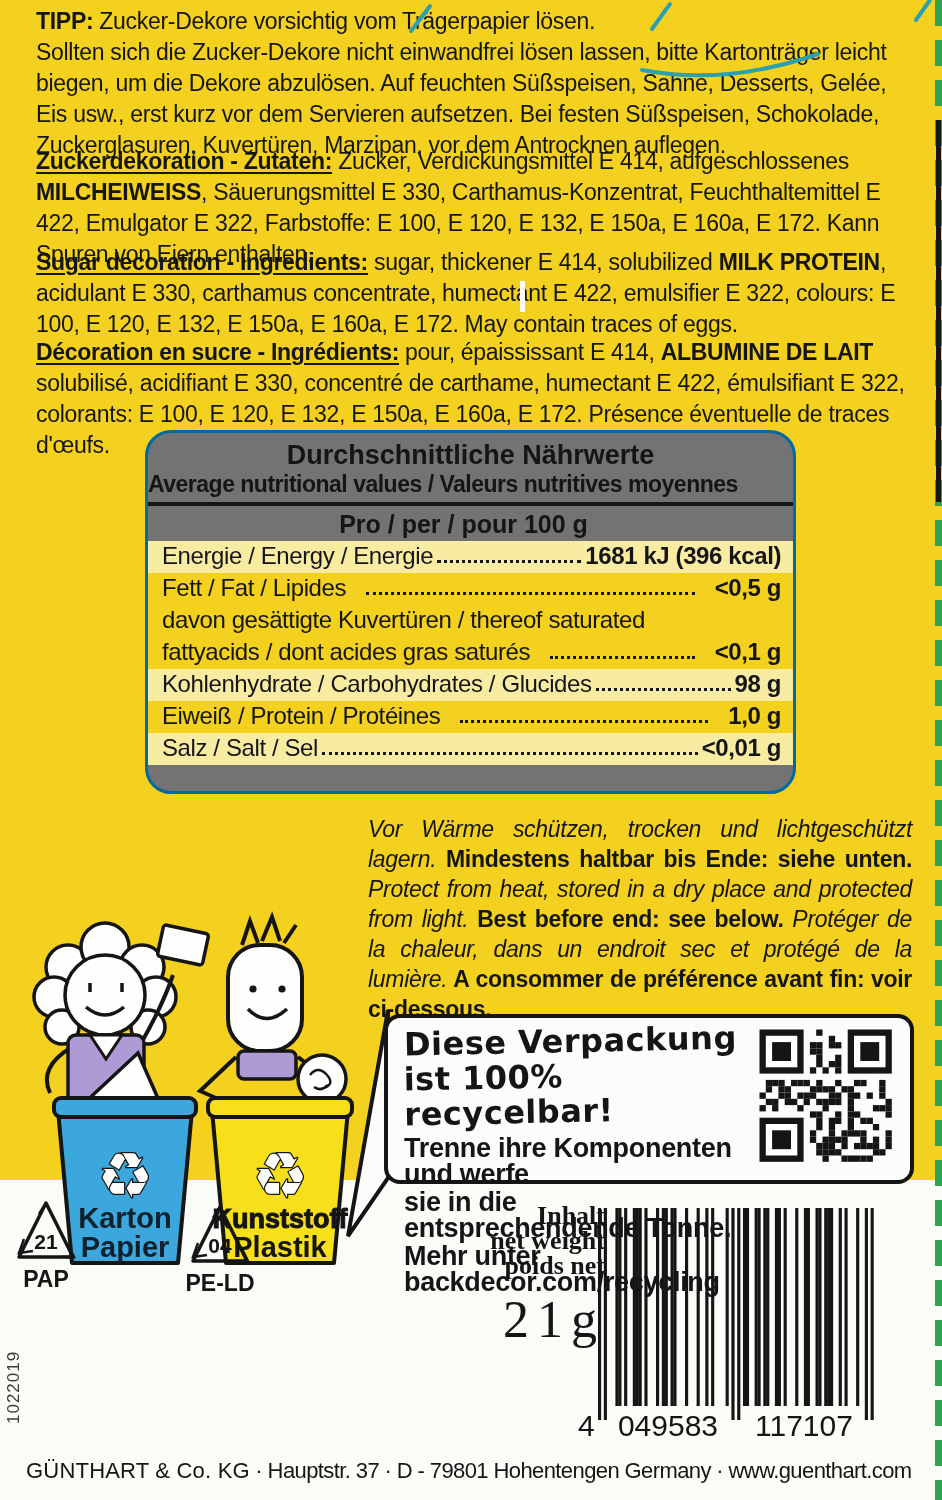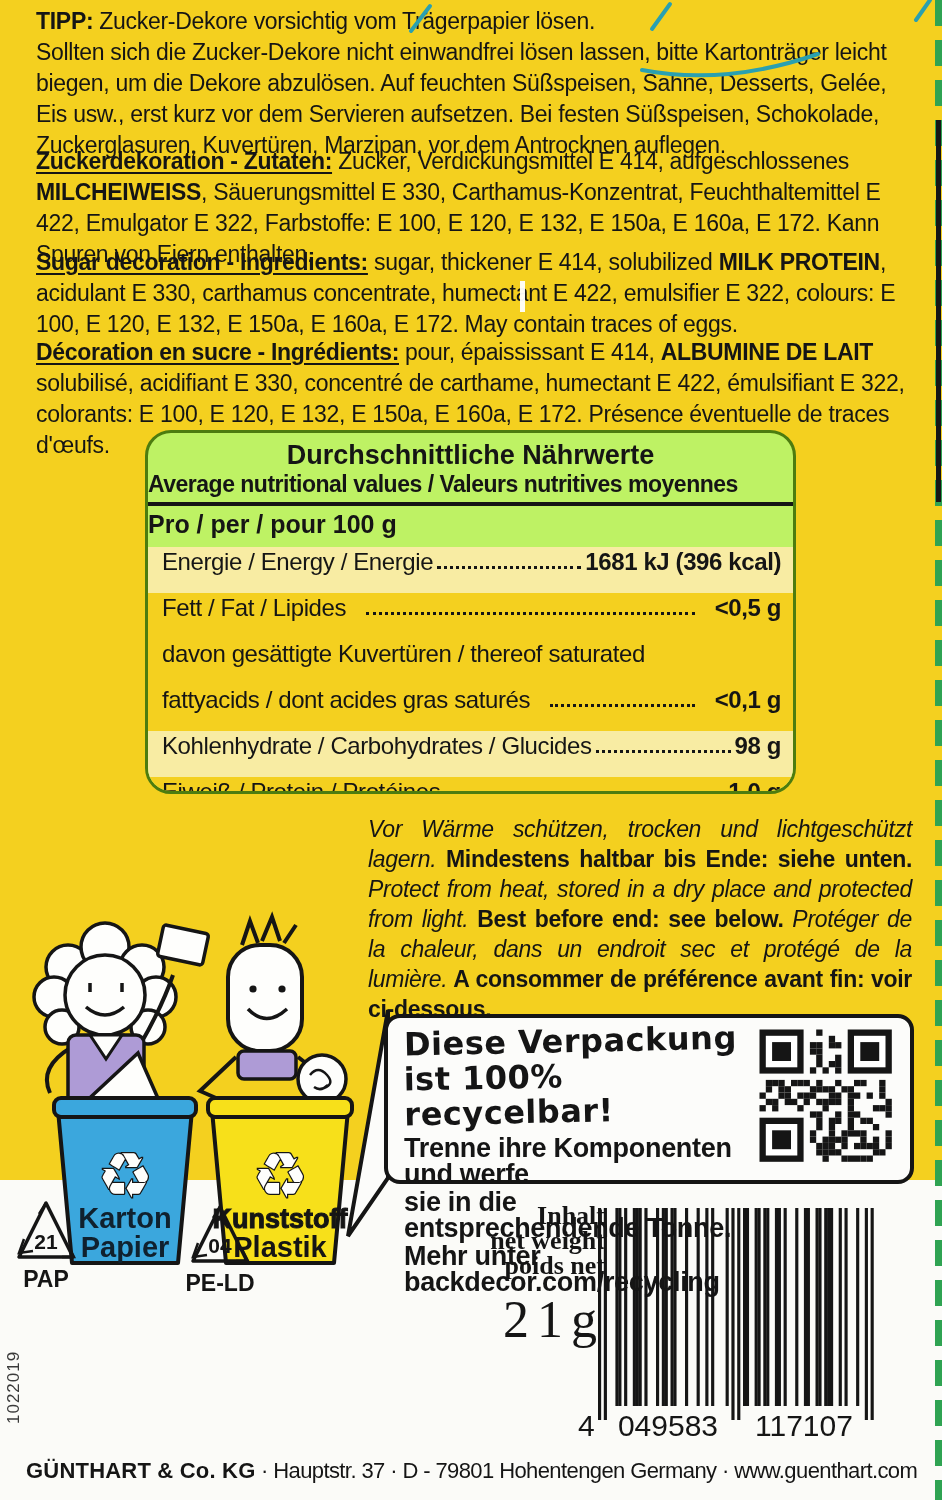--- a/index.html
+++ b/index.html
@@ -7,26 +7,26 @@
         font-family:"Liberation Sans",sans-serif;color:#151515;}
   .yellow-bg{position:absolute;left:0;top:0;width:942px;height:1180px;background:#F4D01F;z-index:0;}
   .tblock{position:absolute;z-index:2;font-size:23px;line-height:31px;letter-spacing:-0.3px;}
   .b{font-weight:bold;}
   .i{font-style:italic;}
   .u{text-decoration:underline;text-underline-offset:3px;}
   
   .para{left:36px;width:878px;}
   
   .ntable{position:absolute;left:145px;top:430px;width:645px;height:358px;z-index:2;
-          border:3px solid #4d7c0f;border-radius:26px;background:#bef264;overflow:hidden;}
+          border:3px solid #0369a1;border-radius:26px;background:#737373;overflow:hidden;}
   .ntitle{font-weight:bold;font-size:27px;text-align:center;margin-top:7px;line-height:30px;}
   .nsub{font-weight:bold;font-size:23px;letter-spacing:-0.5px;text-align:left;line-height:28px;}
   .ndiv{height:4px;background:#151515;margin-top:4px;}
-  .nper{font-weight:bold;font-size:25px;text-align:left;padding:4px 14px 8px 0;}
-  .nrow{display:flex;align-items:flex-end;padding:1px 12px 17px 14px;font-size:24px;line-height:28px;}
+  .nper{font-weight:bold;font-size:25px;text-align:center;padding:4px 14px 2px 0;}
+  .nrow{display:flex;align-items:flex-end;padding:1px 12px 3px 14px;font-size:24px;line-height:28px;}
   .nrow.cream{background:#F8ECA3;}
   .nrow.yellow{background:#F4D01F;gap:16px;}
   .nlab{white-space:nowrap;letter-spacing:-0.4px;}
   .dots{flex:1;border-bottom:3px dotted #151515;margin:0 4px 7px 4px;min-width:12px;}
   .nval{white-space:nowrap;font-weight:bold;letter-spacing:-0.4px;}
   
   .storage{left:368px;top:814px;width:544px;text-align:justify;font-size:23px;line-height:30px;}
   
   .bubble{position:absolute;left:384px;top:1014px;width:530px;height:170px;z-index:4;
           background:#FCFCFA;border:4px solid #151515;border-radius:16px;box-sizing:border-box;}
@@ -38,21 +38,21 @@
   
   .inhalt{position:absolute;left:415px;top:1203px;width:190px;text-align:right;z-index:2;
           font-family:"Liberation Serif",serif;font-weight:bold;}
   .inhalt .l{font-size:26px;line-height:25px;}
   .weight{font-size:52px;font-weight:normal;letter-spacing:8px;margin-top:12px;font-family:"Liberation Serif",serif;}
   
   .barcode{position:absolute;left:568px;top:1196px;z-index:2;}
   
   .footer{position:absolute;left:26px;top:1458px;width:900px;z-index:2;font-size:22px;
           letter-spacing:-0.6px;white-space:nowrap;}
-  .footer .company{font-weight:bold;letter-spacing:0.2px;margin-top:25px;}
+  .footer .company{font-weight:normal;letter-spacing:0.2px;margin-top:25px;}
   
   .sidecode{position:absolute;left:4px;top:1424px;z-index:2;font-size:17px;color:#3a3a3a;
             transform:rotate(-90deg);transform-origin:0 0;letter-spacing:1px;}
   
   .edge{position:absolute;right:0;top:0;width:7px;height:1500px;z-index:7;
         background:repeating-linear-gradient(180deg,#2FA352 0 26px,rgba(0,0,0,0) 26px 40px);}
   .edge-black{position:absolute;right:1px;top:120px;width:5px;height:382px;background:#161616;z-index:8;}
   .scene{position:absolute;left:10px;top:895px;z-index:3;}
   .overlay{position:absolute;left:0;top:0;z-index:6;pointer-events:none;}
   svg text{font-family:"Liberation Sans",sans-serif;}

